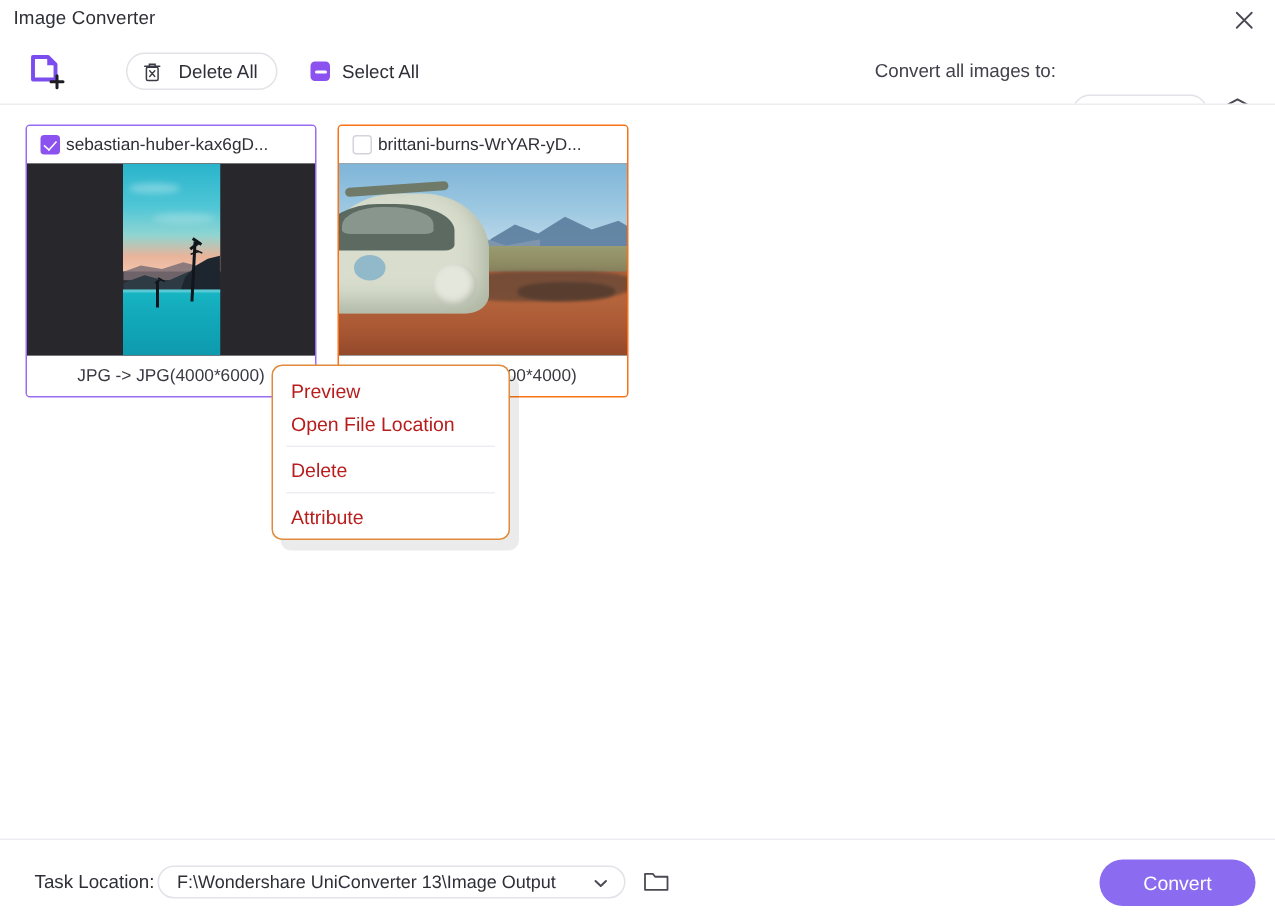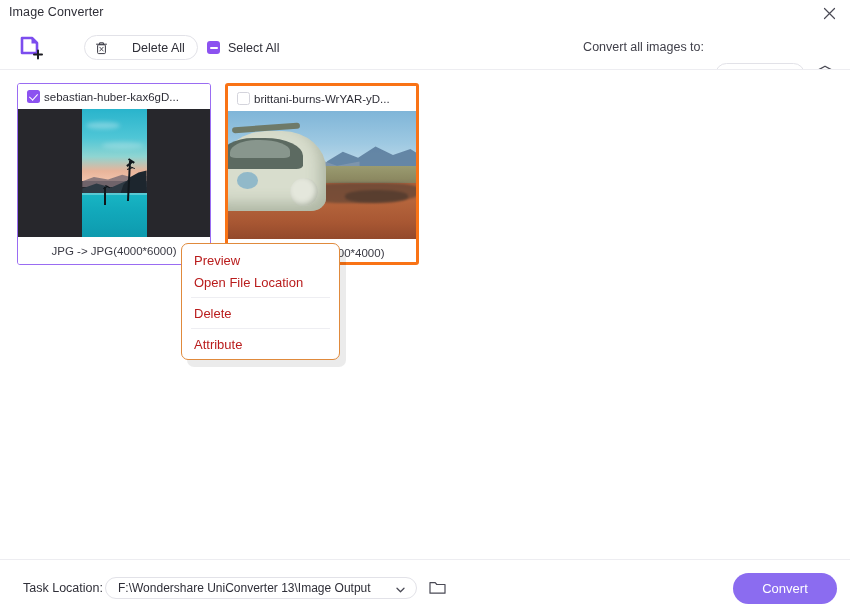--- a/index.html
+++ b/index.html
@@ -83,21 +83,21 @@
     position: absolute;
     left: 84px;
     top: 9px;
     height: 25px;
     padding: 0 12px 0 10px;
     border: 1px solid #e2e2e8;
     border-radius: 13px;
     background: #ffffff;
     display: flex;
     align-items: center;
-    gap: 24px;
+    gap: 11px;
     font-size: 12.5px;
     color: #2f2f38;
     cursor: pointer;
     white-space: nowrap;
   }
 
   .select-all-btn {
     position: absolute;
     left: 207px;
     top: 10px;
@@ -177,21 +177,21 @@
     height: 488px;
     background: #ffffff;
   }
 
   .card {
     position: absolute;
     top: 13px;
     width: 194px;
     height: 182px;
     background: #ffffff;
-    border: 3px solid #f97316;
+    border: 1px solid #f97316;
     border-radius: 3px;
     overflow: hidden;
   }
   .card.selected {
     border: 1.5px solid #9a6cf2;
   }
   .card-1 { left: 17px; }
   .card-2 { left: 225px; }
 
   .card-head {

